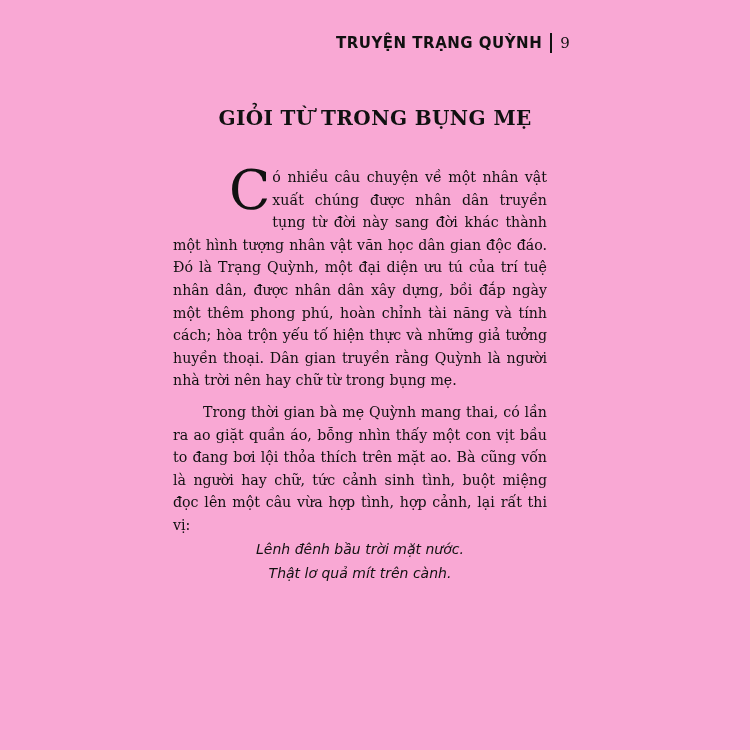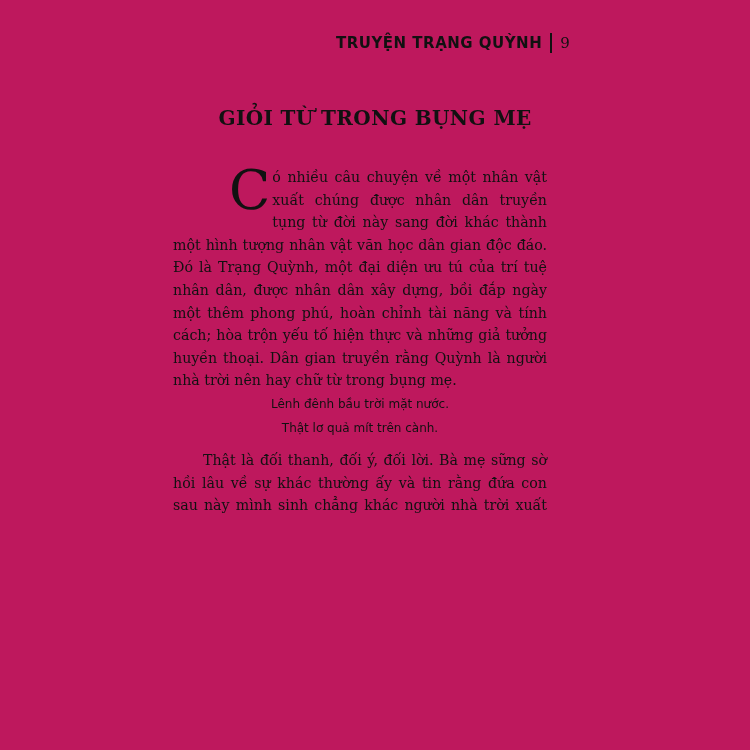--- a/index.html
+++ b/index.html
@@ -11,21 +11,21 @@
     width: 750px;
     height: 750px;
     position: relative;
     overflow: hidden;
     color: #111111;
   }
   .page {
     position: absolute;
     left: 0; top: 0;
     width: 750px; height: 750px;
-    background: #be185d;
+    background: #f9a8d4;
   }
   .running-header {
     position: absolute;
     top: 33px;
     left: 336px;
     display: flex;
     align-items: center;
     font-family: "DejaVu Sans", sans-serif;
     font-size: 15px;
     letter-spacing: 0.3px;
@@ -88,39 +88,40 @@
     height: 42px;
     margin: 4px 2px 0 56px;
     padding: 0;
     color: #111;
   }
   .verse {
     margin: 6px 0 0 0;
     text-align: left;
     text-align-last: center !important;
     font-family: "DejaVu Sans", sans-serif;
-    font-size: 12px;
+    font-style: italic;
+    font-size: 14px;
     line-height: 24px;
   }
 </style>
 </head>
 <body>
 
 <div class="page">
 
   <div class="running-header">
     <span class="book-title">TRUYỆN TRẠNG QUỲNH</span>
     <span class="sep"></span>
     <span class="page-num">9</span>
   </div>
 
   <div class="chapter-title">GIỎI TỪ TRONG BỤNG MẸ</div>
 
   <div class="body-text">
     <p class="first">
       <span class="drop-cap">C</span><span>ó nhiều câu chuyện về một nhân vật xuất chúng được nhân dân truyền tụng từ đời này sang đời khác thành một hình tượng nhân vật văn học dân gian độc đáo. Đó là Trạng Quỳnh, một đại diện ưu tú của trí tuệ nhân dân, được nhân dân xây dựng, bồi đắp ngày một thêm phong phú, hoàn chỉnh tài năng và tính cách; hòa trộn yếu tố hiện thực và những giả tưởng huyền thoại. Dân gian truyền rằng Quỳnh là người nhà trời nên hay chữ từ trong bụng mẹ.</span>
     </p>
+    <p class="indent">Trong thời gian bà mẹ Quỳnh mang thai, có lần ra ao giặt quần áo, bỗng nhìn thấy một con vịt bầu to đang bơi lội thỏa thích trên mặt ao. Bà cũng vốn là người hay chữ, tức cảnh sinh tình, buột miệng đọc lên một câu vừa hợp tình, hợp cảnh, lại rất thi vị:</p>
     <p class="verse">Lênh đênh bầu trời mặt nước.</p>
     <p class="verse">Thật lơ quả mít trên cành.</p>
-    <p class="indent" style="text-align-last: justify;">Thật là đối thanh, đối ý, đối lời. Bà mẹ sững sờ hồi lâu về sự khác thường ấy và tin rằng đứa con sau này mình sinh chẳng khác người nhà trời xuất</p>
   </div>
 
 </div>
 
 </body></html>

